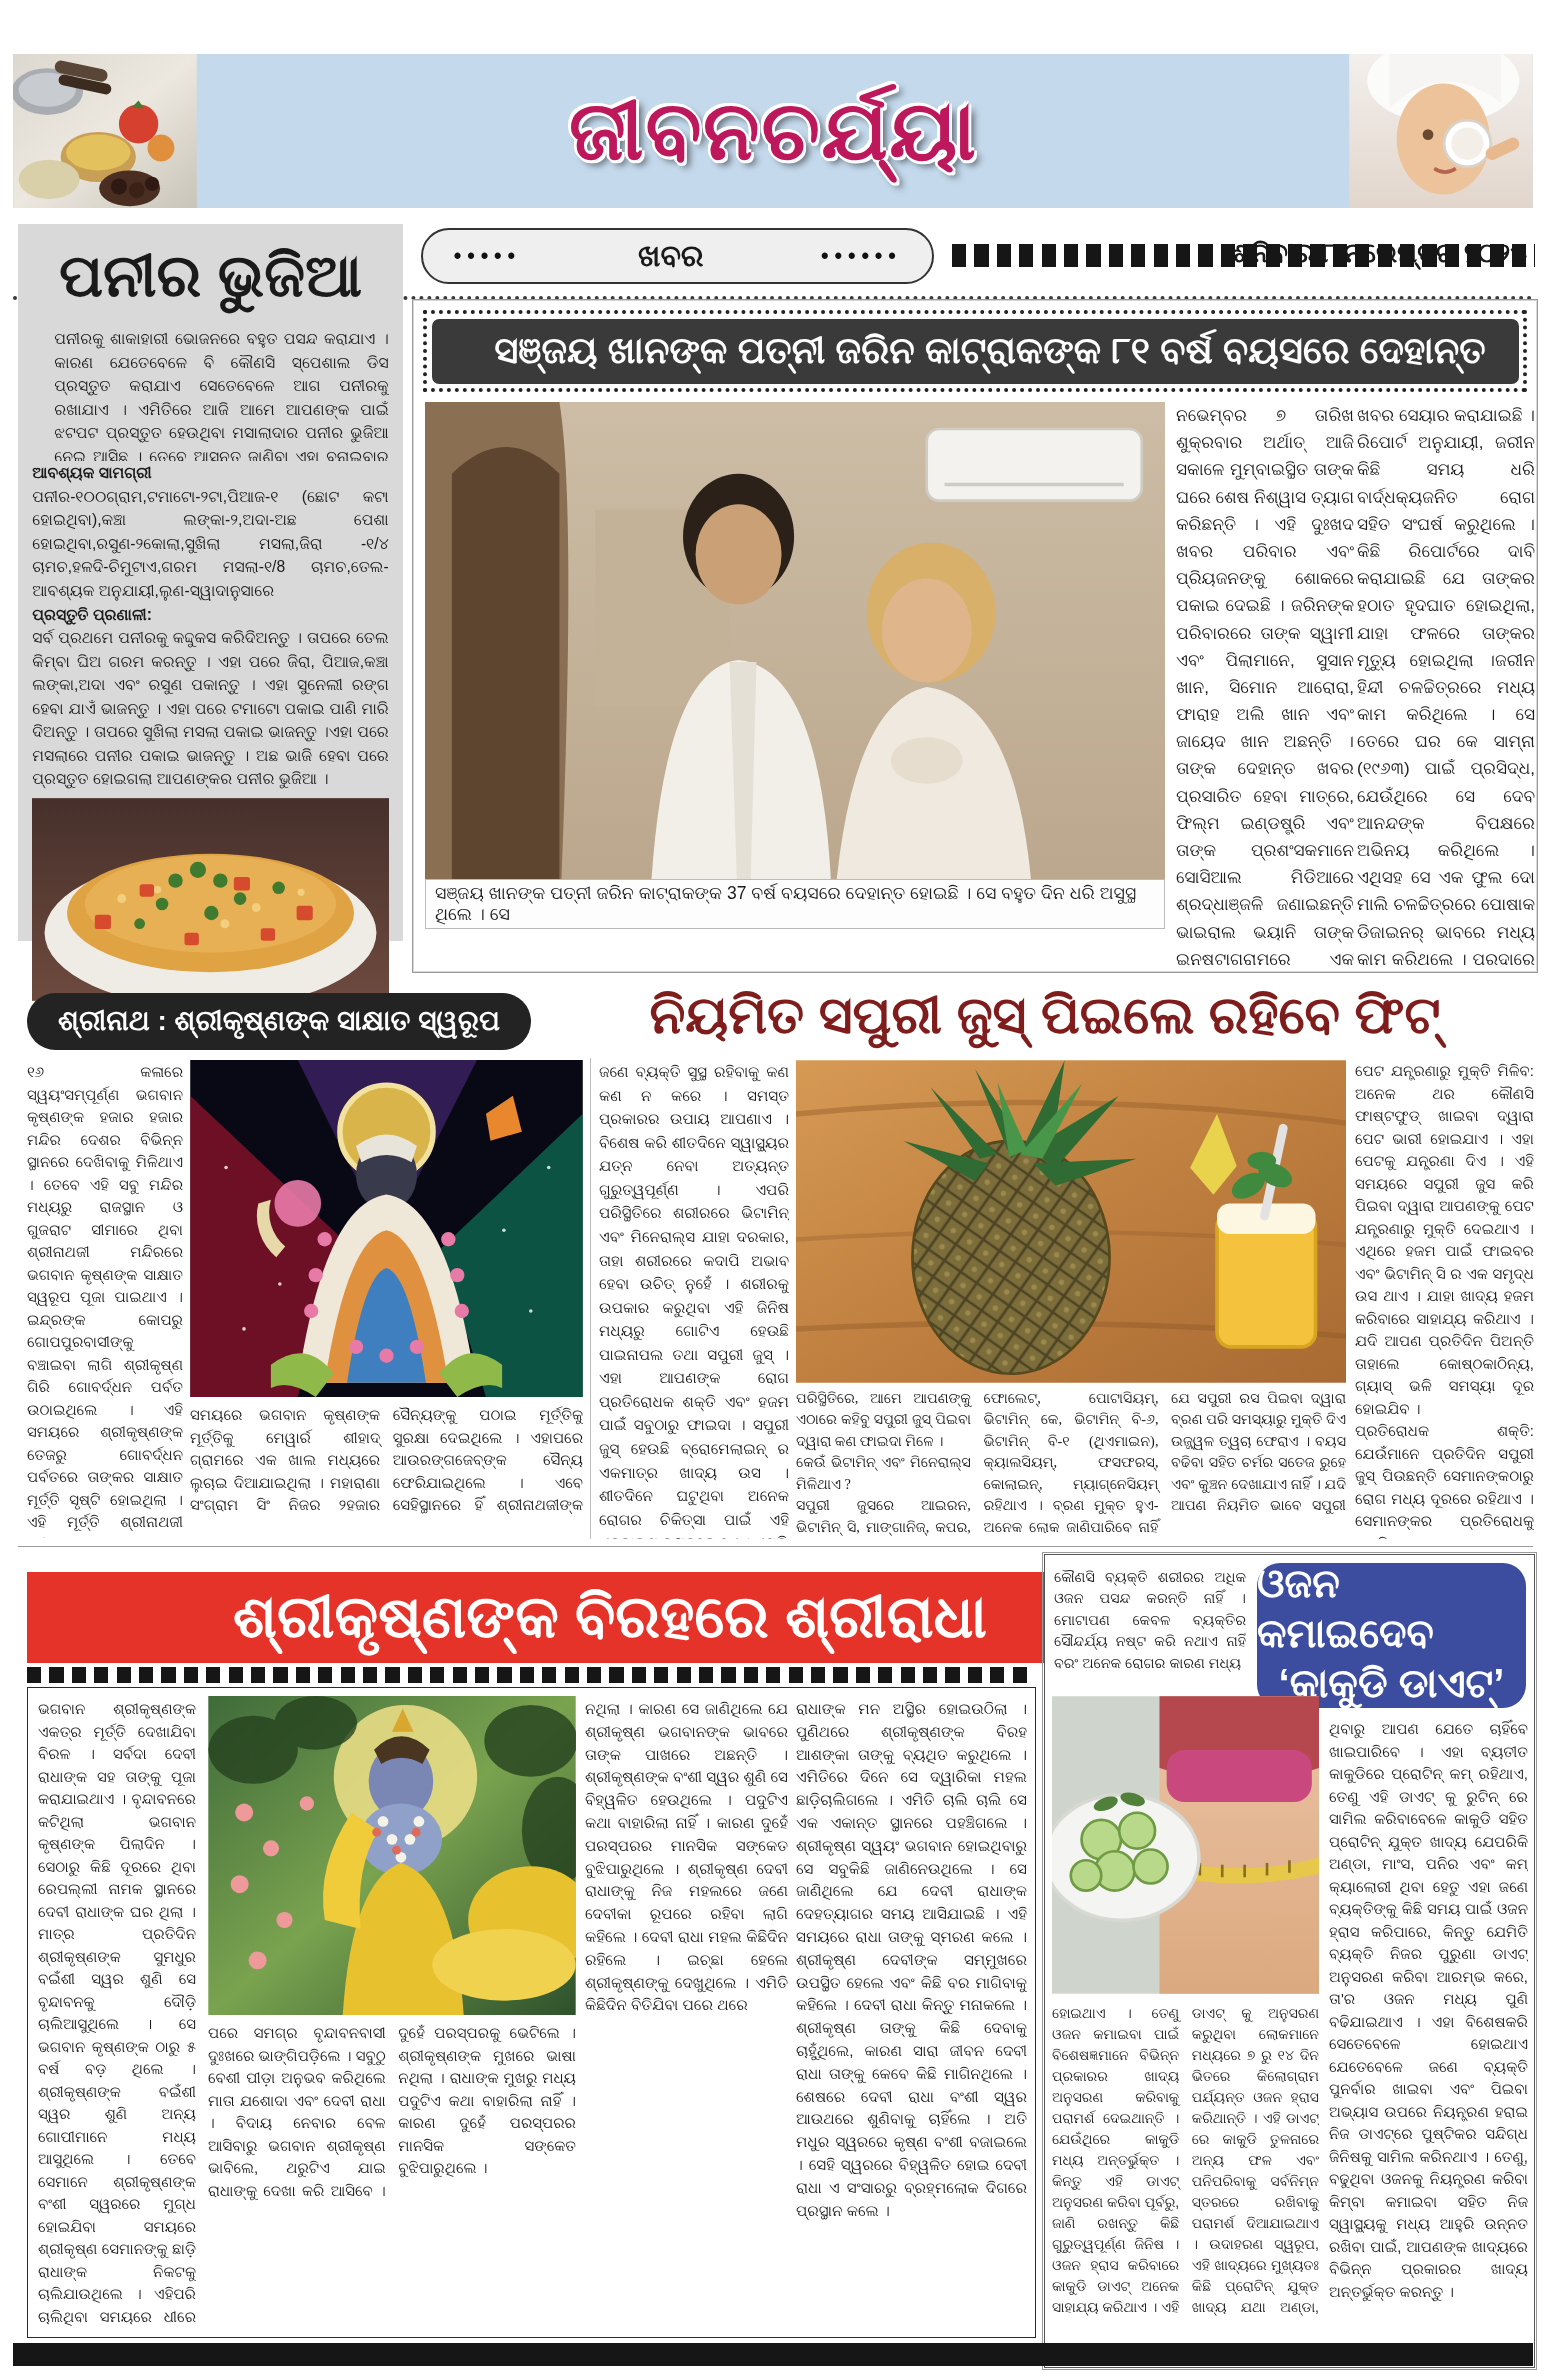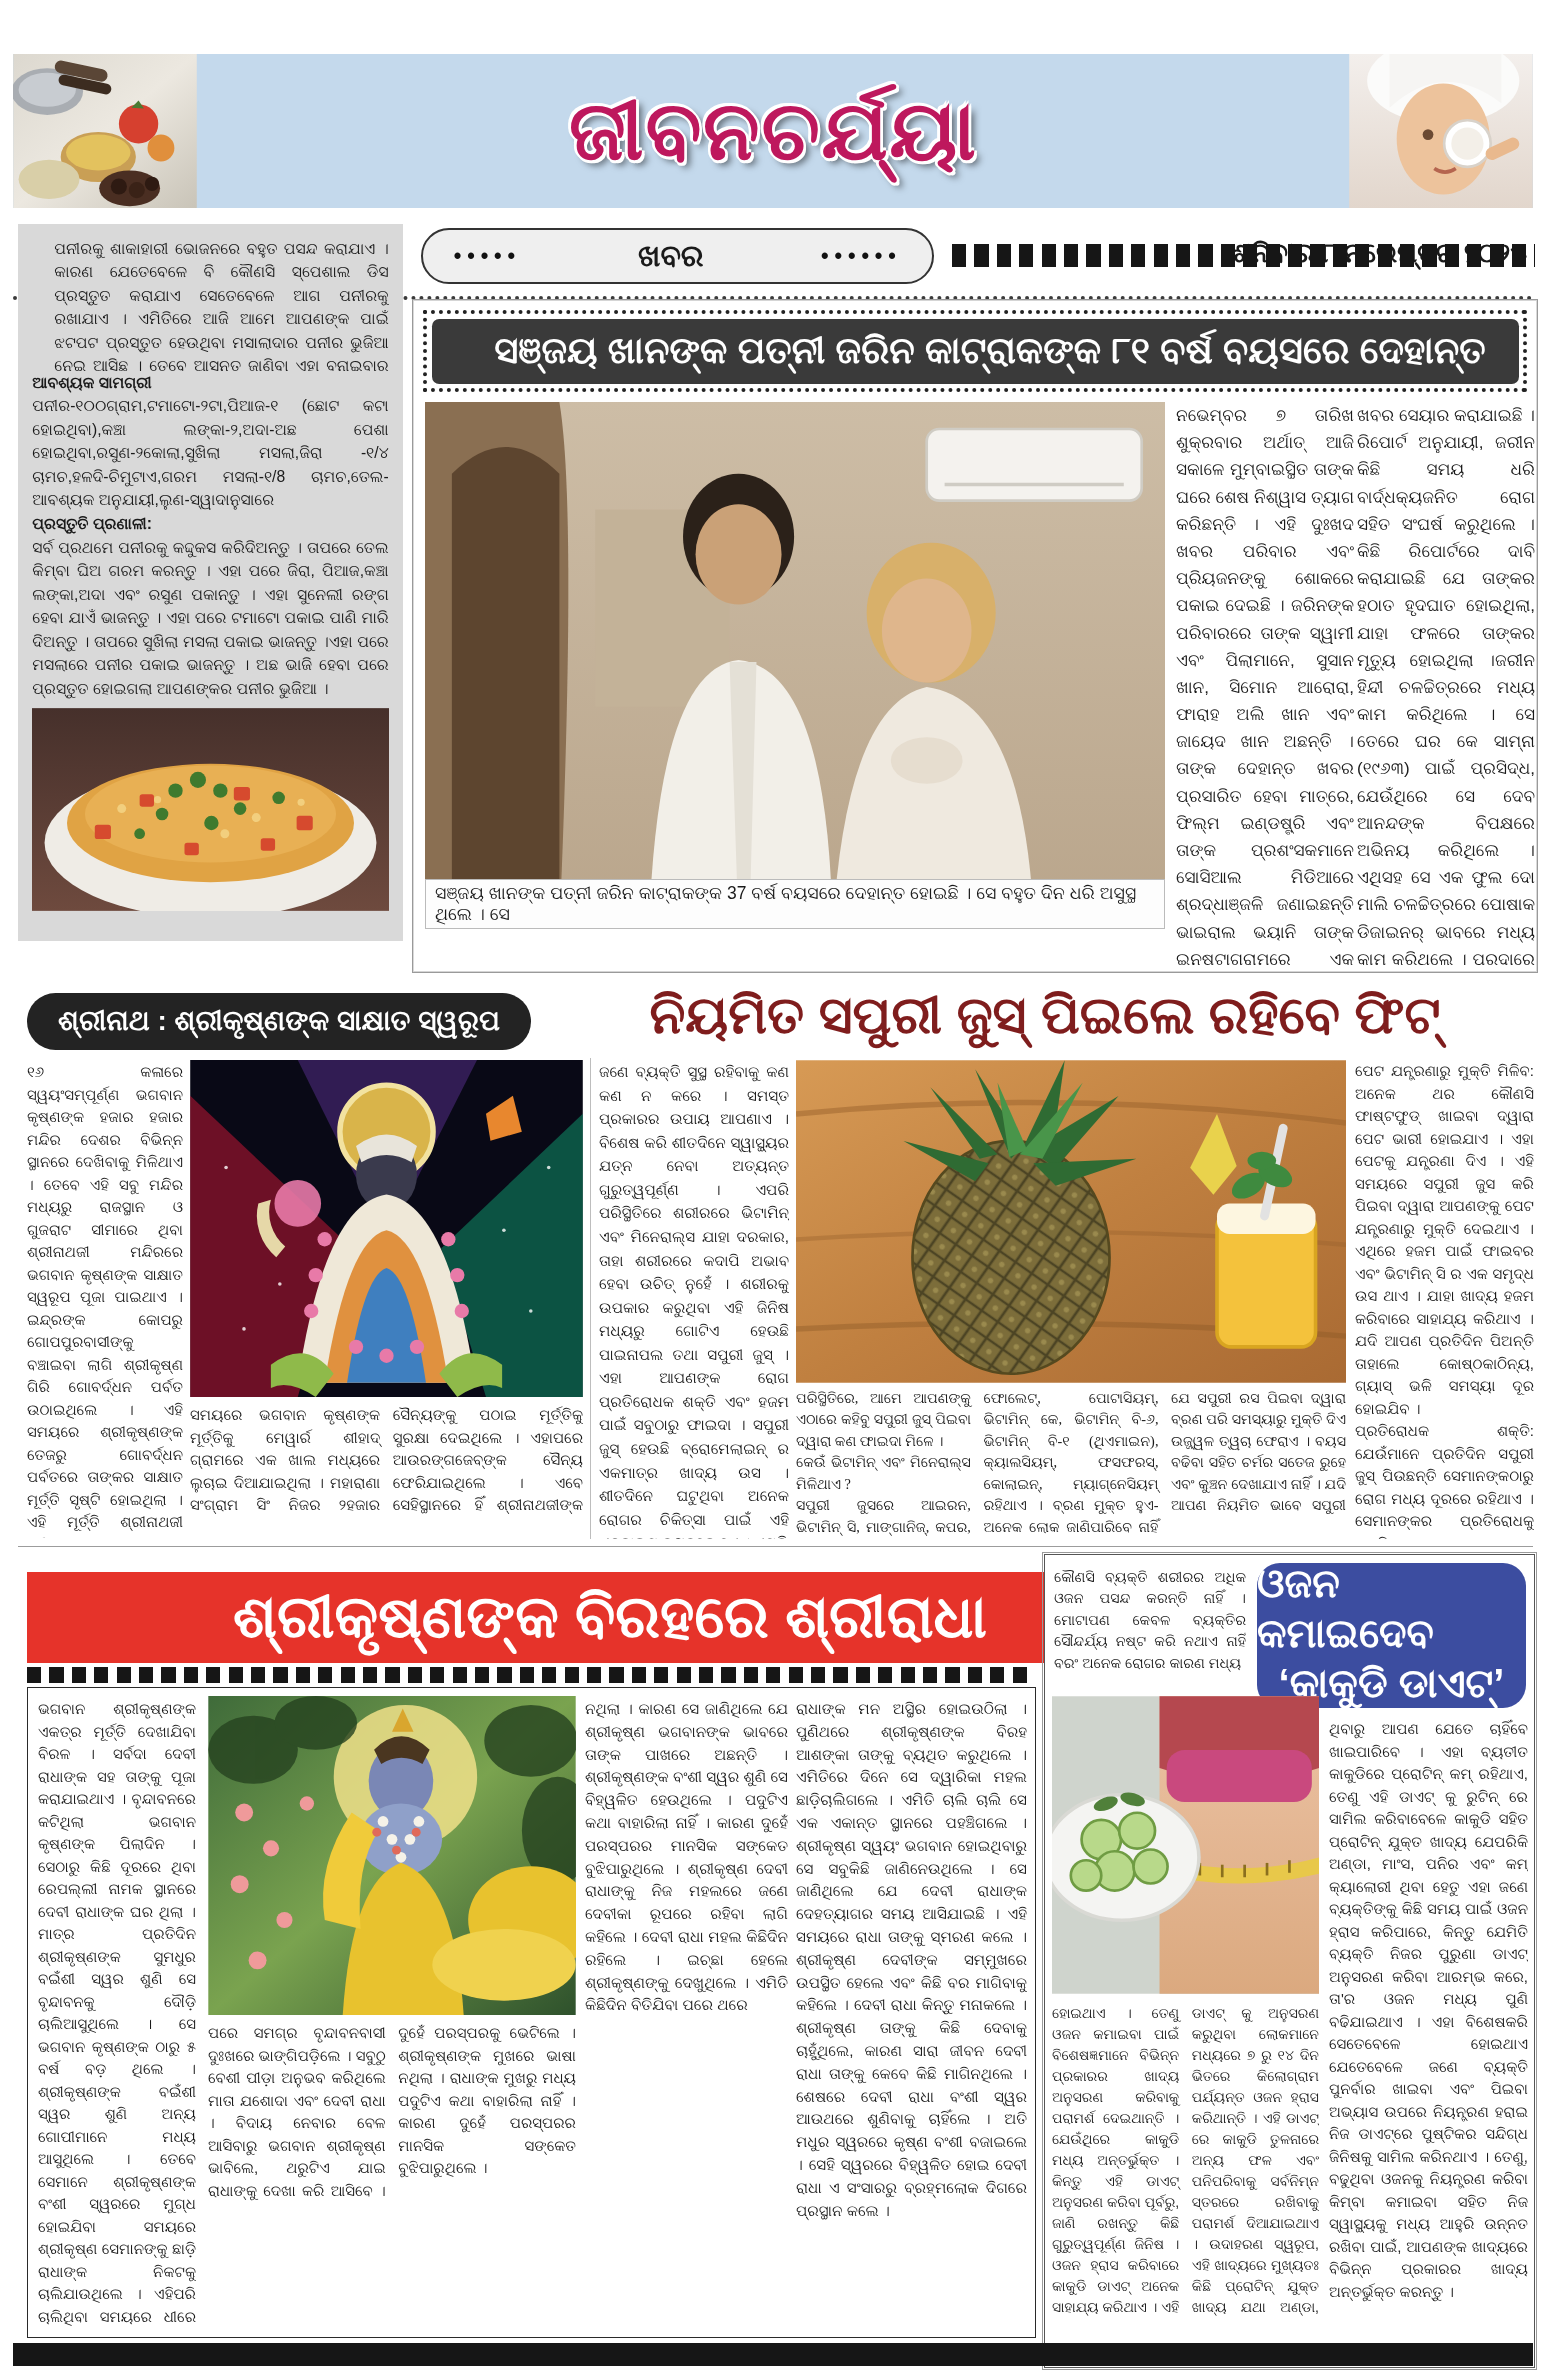--- a/index.html
+++ b/index.html
@@ -121,20 +121,21 @@
       <rect x="150" y="108" width="40" height="14" rx="7" fill="#e9b98e" transform="rotate(-25 150 108)"></rect>
     </svg>
   </div>
 </div>
 
 <div class="abs page-number">୭</div>
 <div class="abs page-date">ଶନିବାର ୮ ନଭେମ୍ବର ୨୦୨୫</div>
 <div class="abs dotted-rule"></div>
 
 <div class="abs recipe-box">
+  <div class="recipe-title">ପନୀର ଭୁଜିଆ</div>
   <div class="recipe-text prose" style="height:134px;margin-left:22px;">ପନୀରକୁ ଶାକାହାରୀ ଭୋଜନରେ ବହୁତ ପସନ୍ଦ କରାଯାଏ । କାରଣ ଯେତେବେଳେ ବି କୌଣସି ସ୍ପେଶାଲ ଡିସ ପ୍ରସ୍ତୁତ କରାଯାଏ ସେତେବେଳେ ଆଗ ପନୀରକୁ ରଖାଯାଏ । ଏମିତିରେ ଆଜି ଆମେ ଆପଣଙ୍କ ପାଇଁ ଝଟପଟ ପ୍ରସ୍ତୁତ ହେଉଥିବା ମସାଲାଦାର ପନୀର ଭୁଜିଆ ନେଇ ଆସିଛୁ । ତେବେ ଆସନ୍ତୁ ଜାଣିବା ଏହା ବନାଇବାର ପ୍ରସ୍ତୁତି ।</div>
   <div class="recipe-text recipe-heading">ଆବଶ୍ୟକ ସାମଗ୍ରୀ</div>
   <div class="recipe-text prose" style="height:118px;">ପନୀର-୧୦୦ଗ୍ରାମ,ଟମାଟୋ-୨ଟା,ପିଆଜ-୧ (ଛୋଟ କଟା ହୋଇଥିବା),କଞ୍ଚା ଲଙ୍କା-୨,ଅଦା-ଅଛ ପେଶା ହୋଇଥିବା,ରସୁଣ-୨କୋଲା,ସୁଖିଲା ମସଲା,ଜିରା -୧/୪ ଚାମଚ,ହଳଦି-ଚିମୁଟାଏ,ଗରମ ମସଲା-୧/8 ଚାମଚ,ତେଲ-ଆବଶ୍ୟକ ଅନୁଯାୟୀ,ଲୁଣ-ସ୍ୱାଦାନୁସାରେ</div>
   <div class="recipe-text recipe-heading">ପ୍ରସ୍ତୁତି ପ୍ରଣାଳୀ:</div>
   <div class="recipe-text prose" style="height:167px;">ସର୍ବ ପ୍ରଥମେ ପନୀରକୁ କଦ୍ଦୁକସ କରିଦିଅନ୍ତୁ । ତାପରେ ତେଲ କିମ୍ବା ଘିଅ ଗରମ କରନ୍ତୁ । ଏହା ପରେ ଜିରା, ପିଆଜ,କଞ୍ଚା ଲଙ୍କା,ଅଦା ଏବଂ ରସୁଣ ପକାନ୍ତୁ । ଏହା ସୁନେଲୀ ରଙ୍ଗ ହେବା ଯାଏଁ ଭାଜନ୍ତୁ । ଏହା ପରେ ଟମାଟୋ ପକାଇ ପାଣି ମାରି ଦିଅନ୍ତୁ । ତାପରେ ସୁଖିଲା ମସଲା ପକାଇ ଭାଜନ୍ତୁ ।ଏହା ପରେ ମସଲାରେ ପନୀର ପକାଇ ଭାଜନ୍ତୁ । ଅଛ ଭାଜି ହେବା ପରେ ପ୍ରସ୍ତୁତ ହୋଇଗଲା ଆପଣଙ୍କର ପନୀର ଭୁଜିଆ ।</div>
   <div class="photo" style="margin-top:5.4px;">
     <svg width="357" height="203" viewBox="0 0 398 226">
       <defs>
           <linearGradient id="pbg" x1="0" y1="0" x2="0" y2="1">
         <stop offset="0" stop-color="#46302b"></stop>

